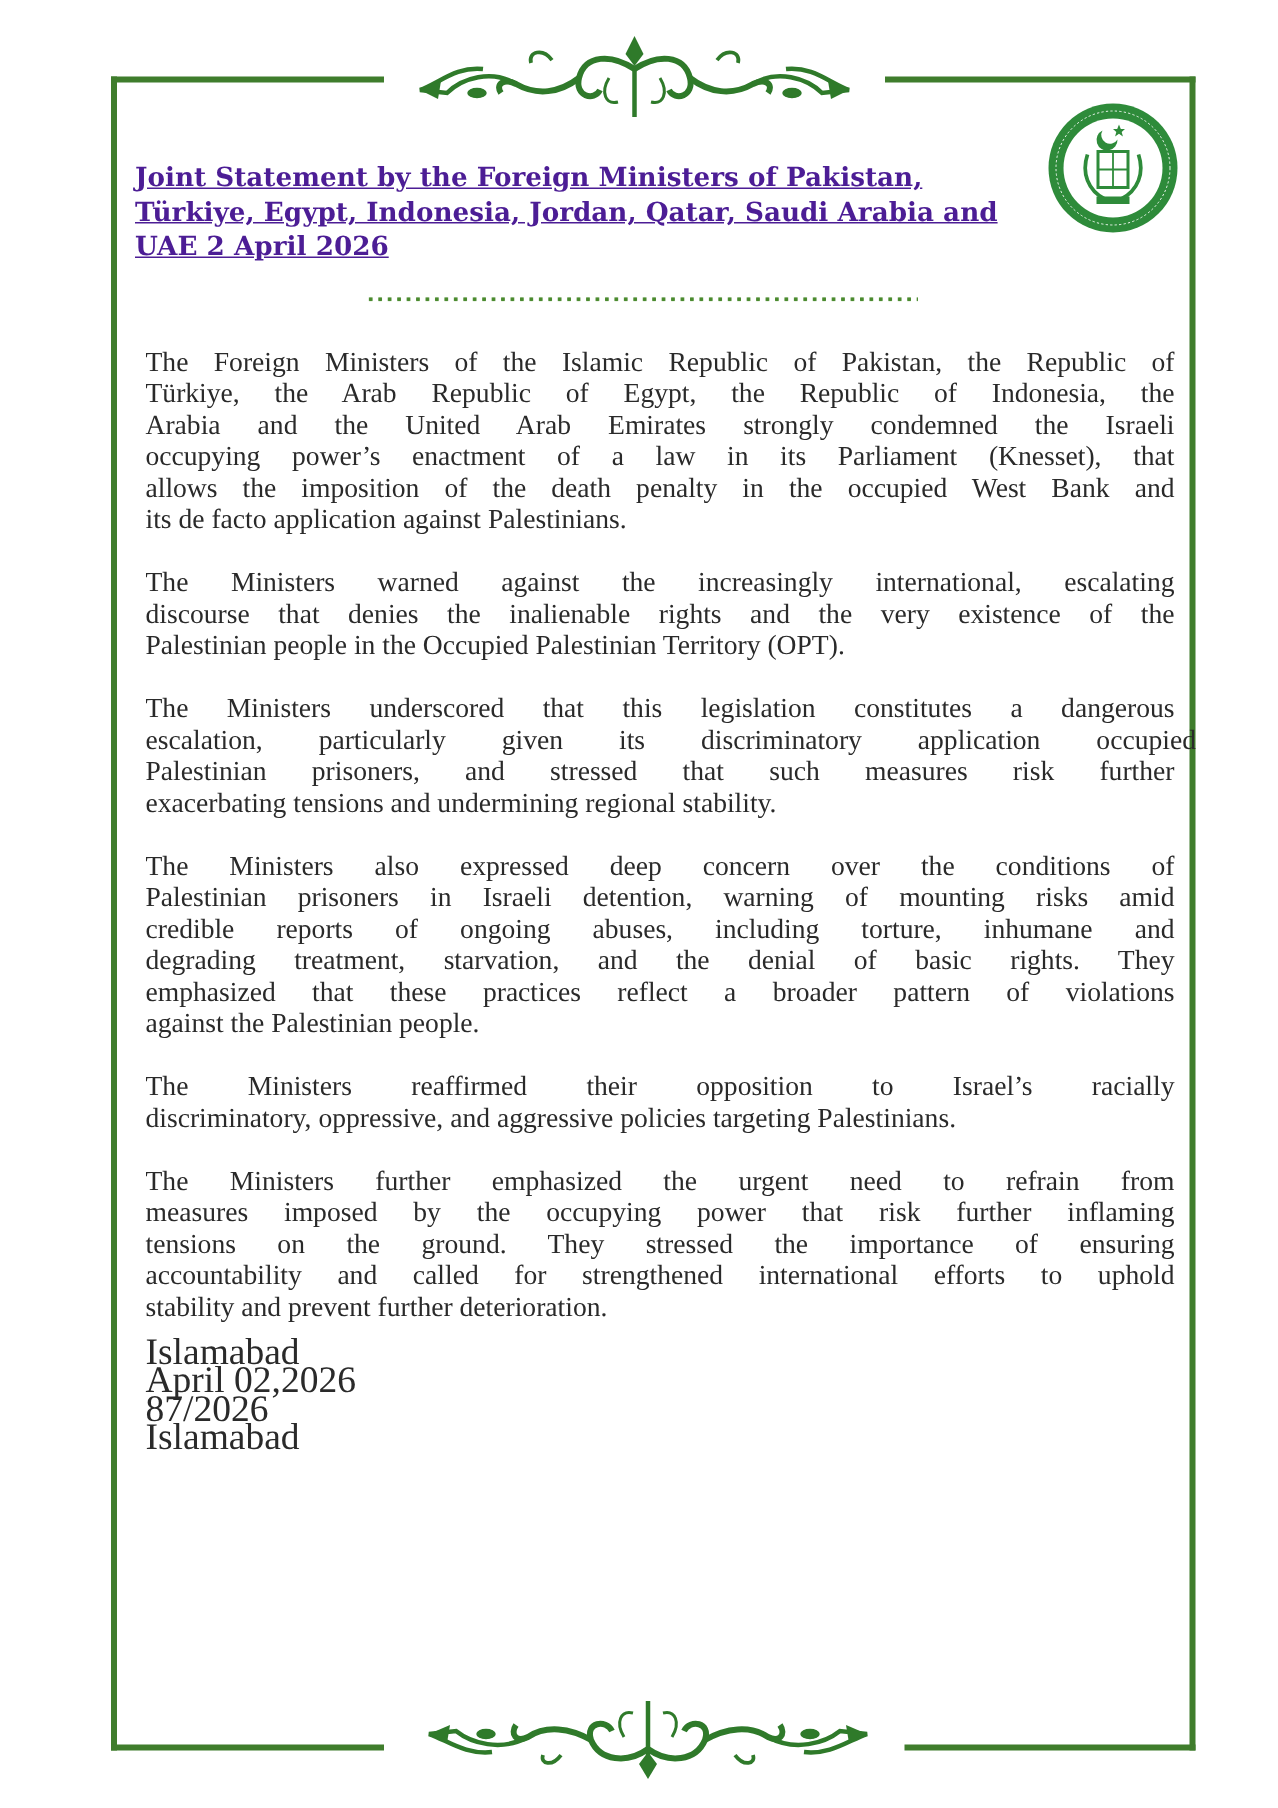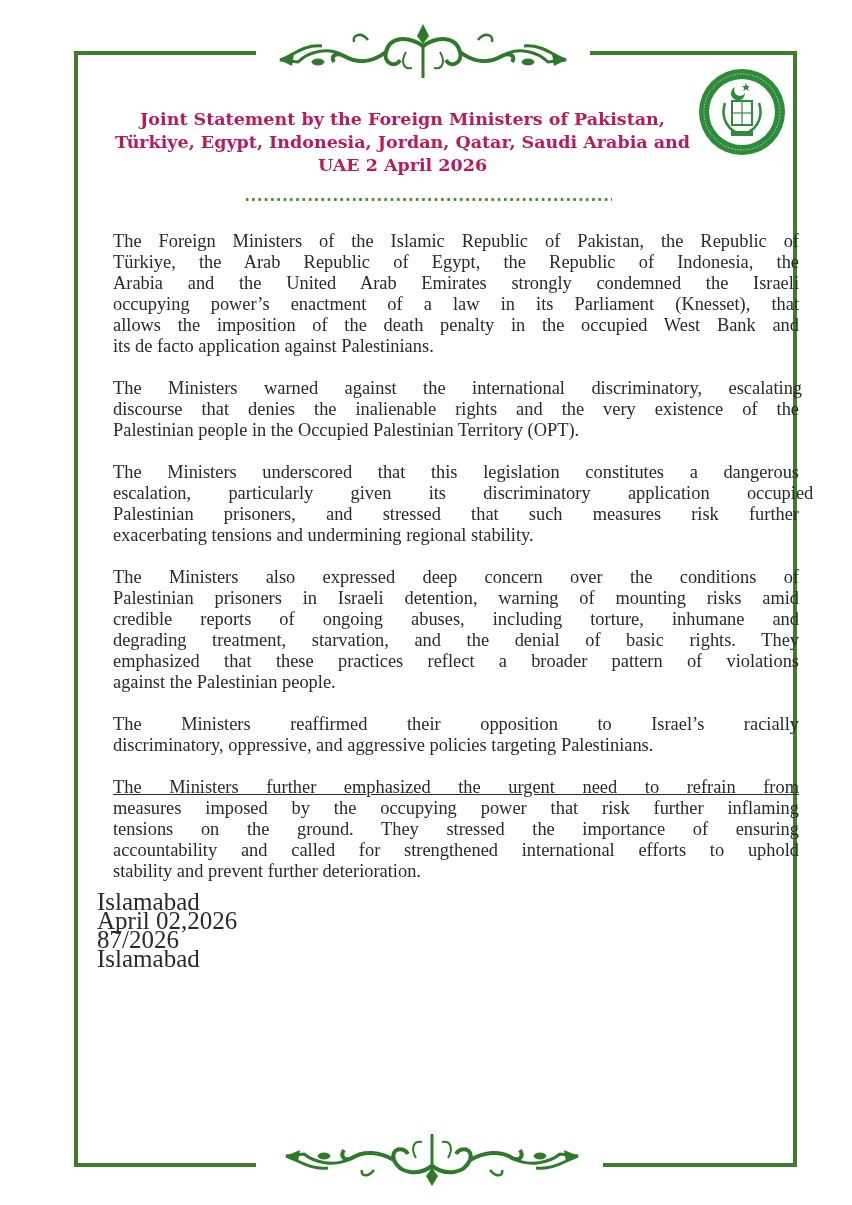--- a/index.html
+++ b/index.html
@@ -13,32 +13,32 @@
     #right-line { left: 793px; top: 51px; width: 4px; height: 1116px; }
     #bottom-left-line { left: 74px; top: 1163px; width: 182px; height: 4px; }
     #bottom-right-line { left: 603px; top: 1163px; width: 194px; height: 4px; }
 
     .ornament { position: absolute; }
     #ornament-top { left: 278px; top: 22px; width: 290px; height: 62px; }
     #ornament-bottom { left: 282px; top: 1130px; width: 300px; height: 62px; }
 
     #seal { position: absolute; left: 697px; top: 67px; width: 90px; height: 90px; }
 
-    #title { position: absolute; left: 90px; top: 108px; width: 625px; text-align: center;
+    #title { position: absolute; left: 90px; top: 108px; width: 625px; text-align: left;
              font-family: "DejaVu Serif", serif; font-weight: bold; font-size: 17.5px;
-             line-height: 23px; color: #be185d; }
+             line-height: 23px; color: #4c1d95; text-decoration: underline; }
     #title div { white-space: nowrap; }
 
     #title-divider { position: absolute; left: 244px; top: 197px; width: 368px; height: 5px;
                      background-image: radial-gradient(circle, #4a8a2e 1.3px, transparent 1.6px);
                      background-size: 6.3px 5px; background-repeat: repeat-x; }
 
     #body { position: absolute; left: 97px; top: 231px; width: 686px;
             font-size: 18.4px; line-height: 21px; color: #2a2a2a; }
-    .para { margin: 0 0 21px 16px; text-align: justify; }
+    .para { margin: 0 0 21px 0; text-align: justify; }
     .para .ln { display: block; text-align: justify; text-align-last: justify; white-space: nowrap; }
     .para .ln.last { text-align-last: left; }
 
     #signoff { position: absolute; left: 97px; top: 892px; font-size: 25px; line-height: 19px; color: #2a2a2a; }
     #signoff div { white-space: nowrap; }
   </style>
 </head>
 <body>
 
 <div class="frame-line" id="top-left-line" style="background: rgb(63, 125, 44);"></div>
@@ -94,21 +94,21 @@
 <div id="body">
   <p class="para">
     <span class="ln" style="display: block; word-spacing: 12.3097px;">The Foreign Ministers of the Islamic Republic of Pakistan, the Republic of</span>
     <span class="ln" style="display: block; word-spacing: 18.6px;">Türkiye, the Arab Republic of Egypt, the Republic of Indonesia, the</span>
     <span class="ln" style="display: block; word-spacing: 20.1024px;">Arabia and the United Arab Emirates strongly condemned the Israeli</span>
     <span class="ln" style="display: block; word-spacing: 16.4906px;">occupying power’s enactment of a law in its Parliament (Knesset), that</span>
     <span class="ln" style="display: block; word-spacing: 12.1172px;">allows the imposition of the death penalty in the occupied West Bank and</span>
     <span class="ln last">its de facto application against Palestinians.</span>
   </p>
   <p class="para">
-    <span class="ln" style="display: block; word-spacing: 21.8571px;">The Ministers warned against the international discriminatory, escalating</span>
+    <span class="ln" style="display: block; word-spacing: 21.8571px;">The Ministers warned against the increasingly international, escalating</span>
     <span class="ln" style="display: block; word-spacing: 14.4062px;">discourse that denies the inalienable rights and the very existence of the</span>
     <span class="ln last">Palestinian people in the Occupied Palestinian Territory (OPT).</span>
   </p>
   <p class="para">
     <span class="ln" style="display: block; word-spacing: 21.0117px;">The Ministers underscored that this legislation constitutes a dangerous</span>
     <span class="ln" style="display: block; word-spacing: 32.7057px;">escalation, particularly given its discriminatory application occupied</span>
     <span class="ln" style="display: block; word-spacing: 25.5469px;">Palestinian prisoners, and stressed that such measures risk further</span>
     <span class="ln last">exacerbating tensions and undermining regional stability.</span>
   </p>
   <p class="para">
@@ -117,21 +117,21 @@
     <span class="ln" style="display: block; word-spacing: 23.4414px;">credible reports of ongoing abuses, including torture, inhumane and</span>
     <span class="ln" style="display: block; word-spacing: 20.9913px;">degrading treatment, starvation, and the denial of basic rights. They</span>
     <span class="ln" style="display: block; word-spacing: 19.6562px;">emphasized that these practices reflect a broader pattern of violations</span>
     <span class="ln last">against the Palestinian people.</span>
   </p>
   <p class="para">
     <span class="ln" style="display: block; word-spacing: 34.9397px;">The Ministers reaffirmed their opposition to Israel’s racially</span>
     <span class="ln last">discriminatory, oppressive, and aggressive policies targeting Palestinians.</span>
   </p>
   <p class="para">
-    <span class="ln" style="display: block; word-spacing: 22.9792px; text-decoration: underline;">The Ministers further emphasized the urgent need to refrain from</span>
+    <span class="ln" style="display: block; word-spacing: 22.9792px;">The Ministers further emphasized the urgent need to refrain from</span>
     <span class="ln" style="display: block; word-spacing: 19.3038px;">measures imposed by the occupying power that risk further inflaming</span>
     <span class="ln" style="display: block; word-spacing: 23.0278px;">tensions on the ground. They stressed the importance of ensuring</span>
     <span class="ln" style="display: block; word-spacing: 19.1465px;">accountability and called for strengthened international efforts to uphold</span>
     <span class="ln last">stability and prevent further deterioration.</span>
   </p>
 </div>
 
 <div id="signoff">
   <div>Islamabad</div>
   <div>April 02,2026</div>

